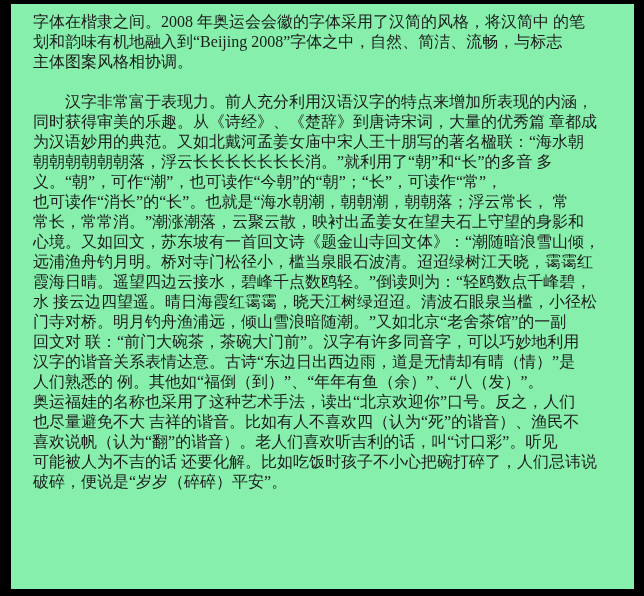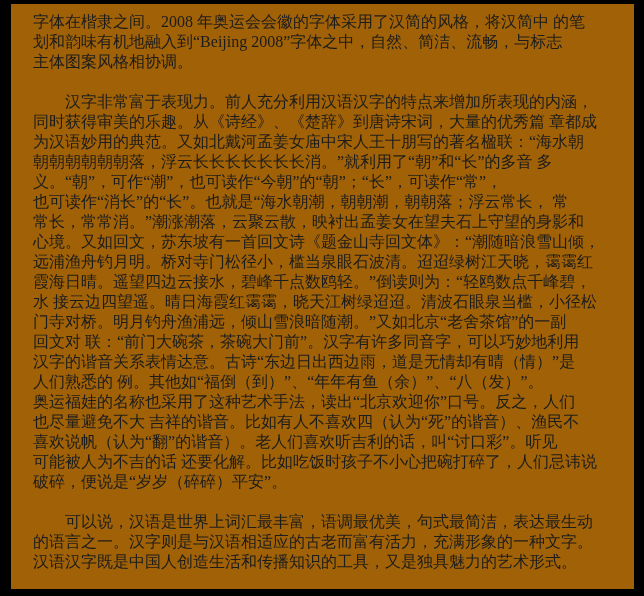--- a/index.html
+++ b/index.html
@@ -21,21 +21,21 @@
     width: 644px;
     height: 596px;
     background: #000000;
   }
   .paper {
     position: absolute;
     left: 11px;
     top: 4px;
     width: 623px;   
     height: 585px;  
-    background: #a16207;
+    background: #86efac;
     overflow: hidden;
     box-sizing: border-box;
     padding: 8px 0 0 22px;
   }
   .doc-text {
     width: 601px;
     color: #1c1c1c;
     font-size: 16px;
     line-height: 20px;
     letter-spacing: 0px;
@@ -71,18 +71,15 @@
 水 接云边四望遥。晴日海霞红霭霭，晓天江树绿迢迢。清波石眼泉当槛，小径松
 门寺对桥。明月钓舟渔浦远，倾山雪浪暗随潮。”又如北京“老舍茶馆”的一副
 回文对 联：“前门大碗茶，茶碗大门前”。汉字有许多同音字，可以巧妙地利用
 汉字的谐音关系表情达意。古诗“东边日出西边雨，道是无情却有晴（情）”是
 人们熟悉的 例。其他如“福倒（到）”、“年年有鱼（余）”、“八（发）”。
 奥运福娃的名称也采用了这种艺术手法，读出“北京欢迎你”口号。反之，人们
 也尽量避免不大 吉祥的谐音。比如有人不喜欢四（认为“死”的谐音）、渔民不
 喜欢说帆（认为“翻”的谐音）。老人们喜欢听吉利的话，叫“讨口彩”。听见
 可能被人为不吉的话 还要化解。比如吃饭时孩子不小心把碗打碎了，人们忌讳说
 破碎，便说是“岁岁（碎碎）平安”。</p>
-      <p>　　可以说，汉语是世界上词汇最丰富，语调最优美，句式最简洁，表达最生动
-的语言之一。汉字则是与汉语相适应的古老而富有活力，充满形象的一种文字。
-汉语汉字既是中国人创造生活和传播知识的工具，又是独具魅力的艺术形式。</p>
     </div>
   </div>
 </div>
 
 </body></html>

